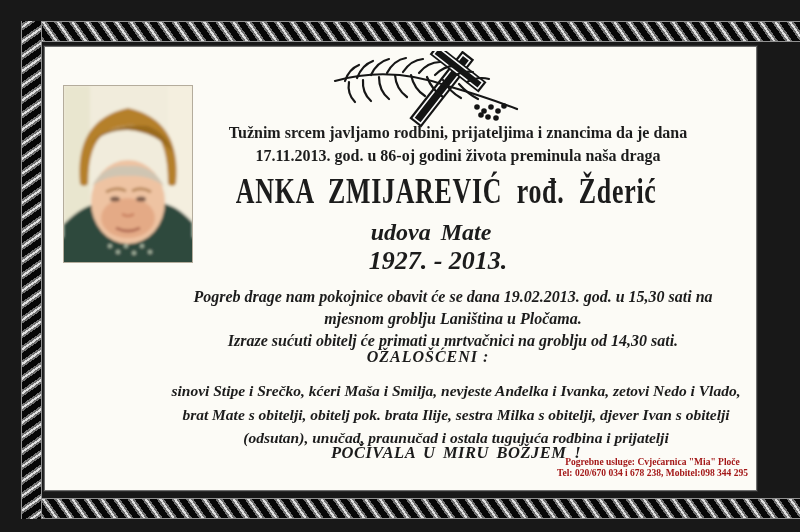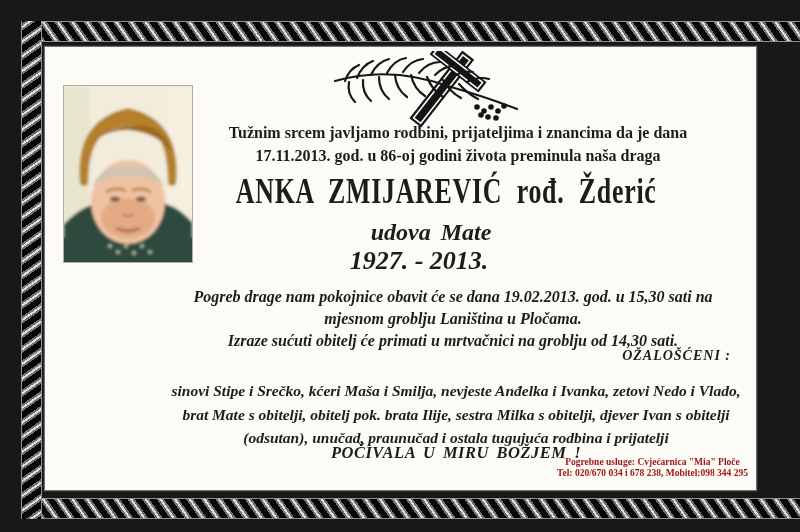--- a/index.html
+++ b/index.html
@@ -14,23 +14,23 @@
   .rope-top{top:21px;} .rope-bottom{bottom:13px;} .rope-left{left:21px;} .rope-right{right:13px;}
   
   .card{position:absolute;left:44px;top:46px;width:711px;height:443px;background:#fcfbf6;
         border:1px solid #6e6e6e;box-shadow:0 0 0 1px #2a2a2a;}
   .block{position:absolute;text-align:center;}
   .bi{font-weight:bold;font-style:italic;}
   .intro{left:120px;top:74px;width:586px;font-size:16px;line-height:23px;font-weight:bold;}
   .name-line{left:100px;top:124px;width:602px;font-size:36px;line-height:40px;font-weight:bold;white-space:nowrap;}
   .name-line .squeeze{display:inline-block;transform:scaleX(0.72);transform-origin:50% 50%;word-spacing:10px;letter-spacing:1px;}
   .relation{left:85px;top:172px;width:602px;font-size:24px;line-height:26px;word-spacing:4px;}
-  .years{left:73px;top:200px;width:602px;font-size:26px;line-height:28px;}
+  .years{left:92px;top:200px;width:602px;font-size:26px;line-height:28px;}
   .funeral{left:55px;top:239px;width:706px;font-size:16px;line-height:22px;}
-  .mourn-head{left:80px;top:301px;width:606px;font-size:14px;letter-spacing:1px;text-align:right;}
+  .mourn-head{left:80px;top:301px;width:606px;font-size:16px;letter-spacing:1px;}
   .mourners{left:60px;top:332px;width:702px;font-size:15.5px;line-height:23.5px;}
   .closing{left:110px;top:396px;width:602px;font-size:16.5px;letter-spacing:0.5px;word-spacing:3px;}
   .services{position:absolute;right:8px;top:410px;text-align:center;color:#a31717;
             font-size:9.5px;line-height:10.5px;font-weight:bold;}
   .photo{position:absolute;left:18px;top:38px;width:128px;height:176px;border:1px solid #b4ac9c;
          overflow:hidden;background:#f1ecdc;}
   .crossart{position:absolute;left:286px;top:4px;width:195px;height:80px;}
   svg{display:block;}
 </style>
 </head>

